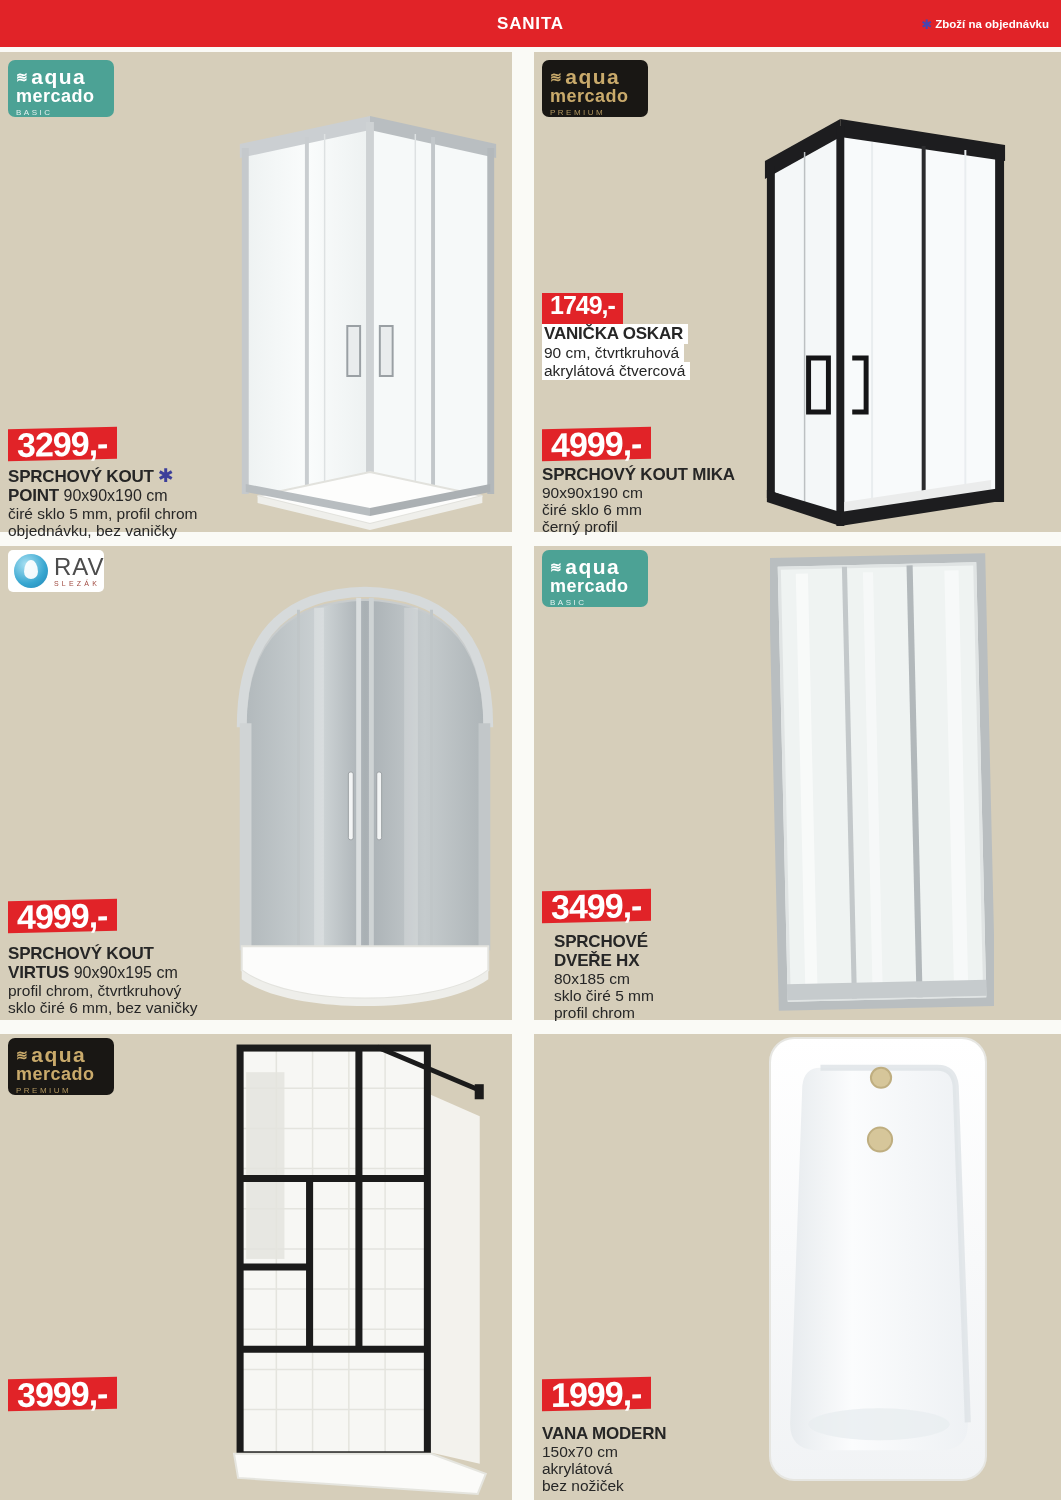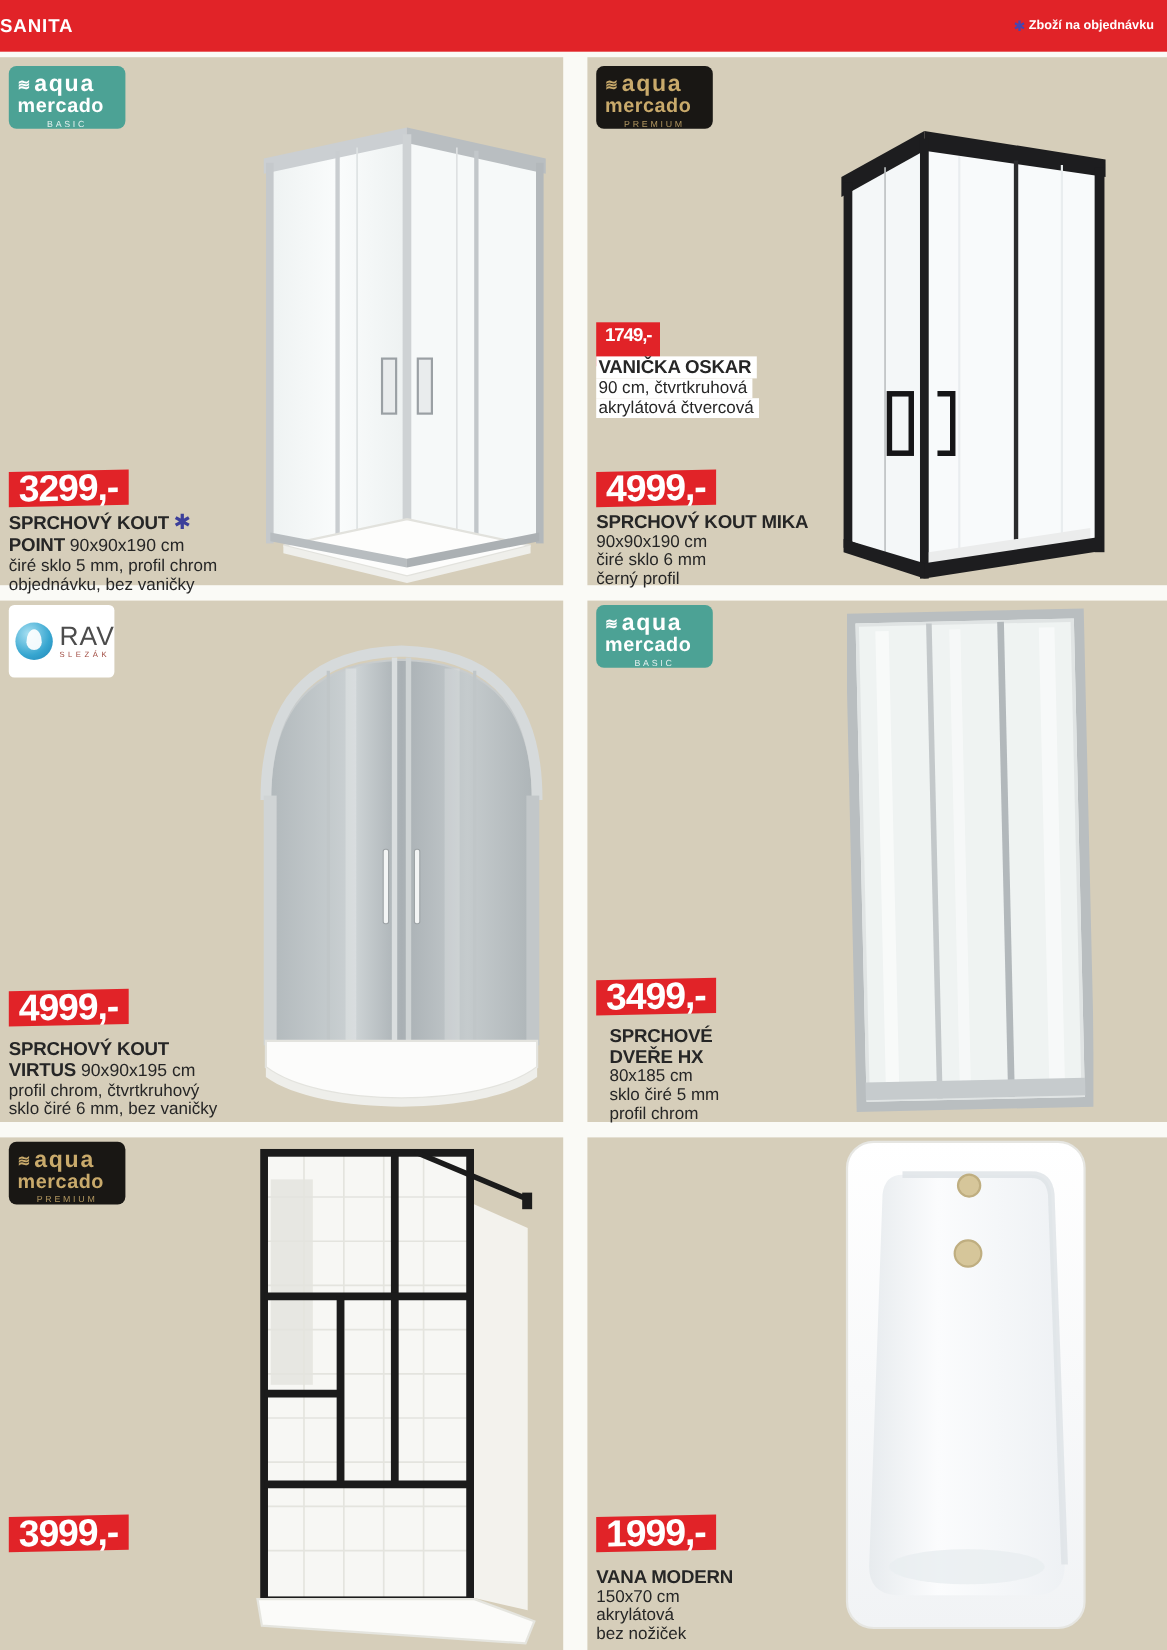--- a/index.html
+++ b/index.html
@@ -1,21 +1,21 @@
 <!DOCTYPE html>
 <html><head>
 <meta charset="utf-8">
 <style>
   *{margin:0;padding:0;box-sizing:border-box}
   html,body{background:#ffffff}
   body{font-family:"Liberation Sans",sans-serif;color:#262626}
   .page{position:relative;width:1061px;height:1500px;background:#fafaf6;overflow:hidden}
 
   
-  .header{position:absolute;left:0;top:0;width:1061px;height:47px;background:#e12328;display:flex;align-items:center;}
+  .header{position:absolute;left:0;top:0;width:1061px;height:47px;background:#e12328;display:flex;align-items:center;justify-content:center}
   .header .title{color:#fff;font-size:17px;font-weight:bold;letter-spacing:.8px}
   .order-note{position:absolute;right:12px;top:50%;transform:translateY(-50%);color:#fff;font-size:11.5px;display:flex;align-items:center;gap:3px;font-weight:bold}
   .order-note .ast{color:#4646b0;font-size:13px;font-weight:normal}
 
   
   .cell{position:absolute;background:#d6ceba}
   .c1{left:0;top:52px;width:512px;height:480px}
   .c2{left:534px;top:52px;width:527px;height:480px}
   .c3{left:0;top:546px;width:512px;height:474px}
   .c4{left:534px;top:546px;width:527px;height:474px}
@@ -23,31 +23,31 @@
   .c6{left:534px;top:1034px;width:527px;height:466px}
 
   
   .logo{position:absolute;left:8px;top:8px}
   .aqua{width:106px;height:57px;border-radius:7px;padding:6px 8px 0 8px;color:#fff}
   .aqua.teal{background:#4ca295}
   .aqua.dark{background:#191714;color:#c9aa6b}
   .aq-l1{font-size:21px;font-weight:bold;letter-spacing:1.5px;line-height:1;display:flex;align-items:center}
   .aq-wave{font-size:14px;margin-right:2px}
   .aq-l2{font-size:18px;font-weight:bold;line-height:1.1;letter-spacing:.5px}
-  .aq-l3{font-size:8px;letter-spacing:2.5px;text-align:center;margin-top:1px;opacity:.85}
-  .rav{width:96px;height:66px;background:#fff;border-radius:5px;display:flex;align-items:center;gap:6px;padding:4px 6px;top:4px}
+  .aq-l3{font-size:8px;letter-spacing:2.5px;text-align:left;margin-top:1px;opacity:.85}
+  .rav{width:96px;height:42px;background:#fff;border-radius:5px;display:flex;align-items:center;gap:6px;padding:4px 6px;top:4px}
   .rav-circle{width:34px;height:34px;border-radius:50%;background:radial-gradient(circle at 35% 30%,#a8e0f2,#37a6d0 60%,#1f83b5);position:relative;flex:none}
   .rav-circle::after{content:"";position:absolute;left:10px;top:6px;width:14px;height:19px;background:#fff;opacity:.92;border-radius:50% 50% 50% 50%/62% 62% 38% 38%}
   .rav-text{line-height:1}
   .rav-name{font-size:24px;color:#4c4c4c;letter-spacing:1px;display:block}
   .rav-sub{display:block;font-size:7px;color:#a04a40;letter-spacing:3.2px;margin-top:1px}
 
   
   .price{position:absolute;background:#e12328;color:#fff;font-weight:bold;font-size:34px;line-height:32px;height:32px;padding:0 10px 0 9px;letter-spacing:-1px;white-space:nowrap;transform:skewY(-1.2deg)}
-  .price.sub{font-size:17px;line-height:24px;height:40px;padding:0 8px;transform:none}
+  .price.sub{font-size:25px;line-height:24px;height:40px;padding:0 8px;transform:none}
   .pinfo{position:absolute;width:250px}
   .ptitle{font-size:17px;font-weight:bold;line-height:1.12;letter-spacing:-.2px}
   .ptitle .reg{font-weight:normal;font-size:16px;letter-spacing:0}
   .pdesc{font-size:15.5px;line-height:1.1}
   .star{color:#3c3f9a;font-size:19px;margin-left:4px;font-weight:normal}
   .wstrip .ptitle,.wstrip .pdesc{display:table;background:#ffffff;padding:0 5px 1px 2px}
 
   .product{position:absolute}
 </style>
 </head>

